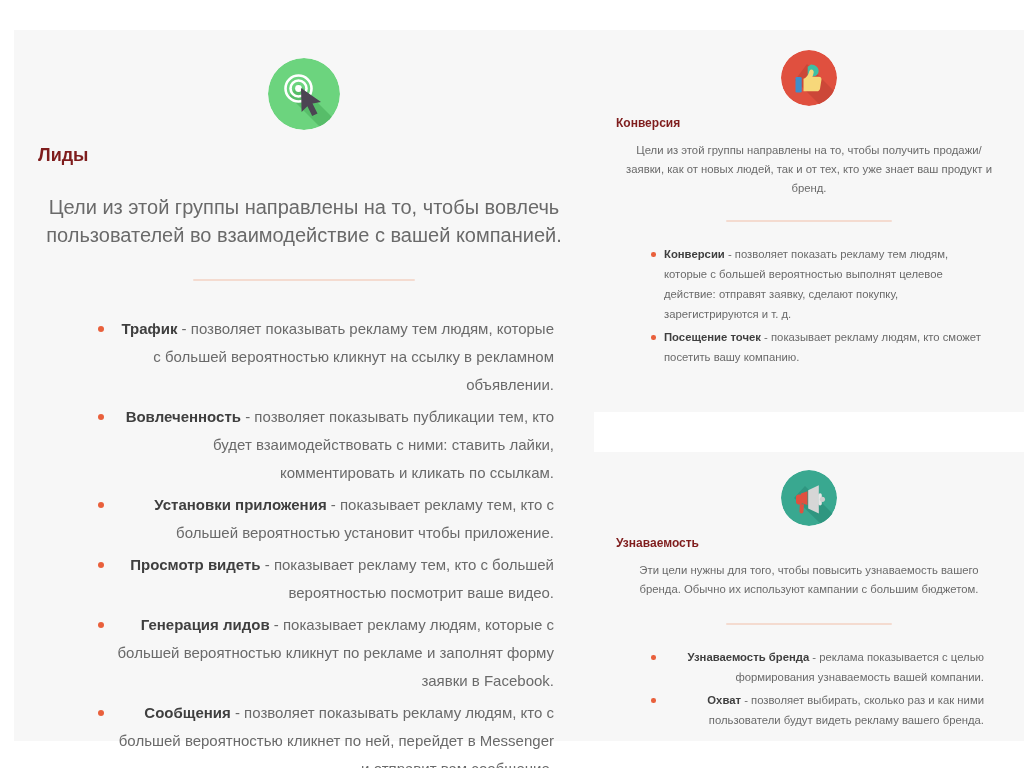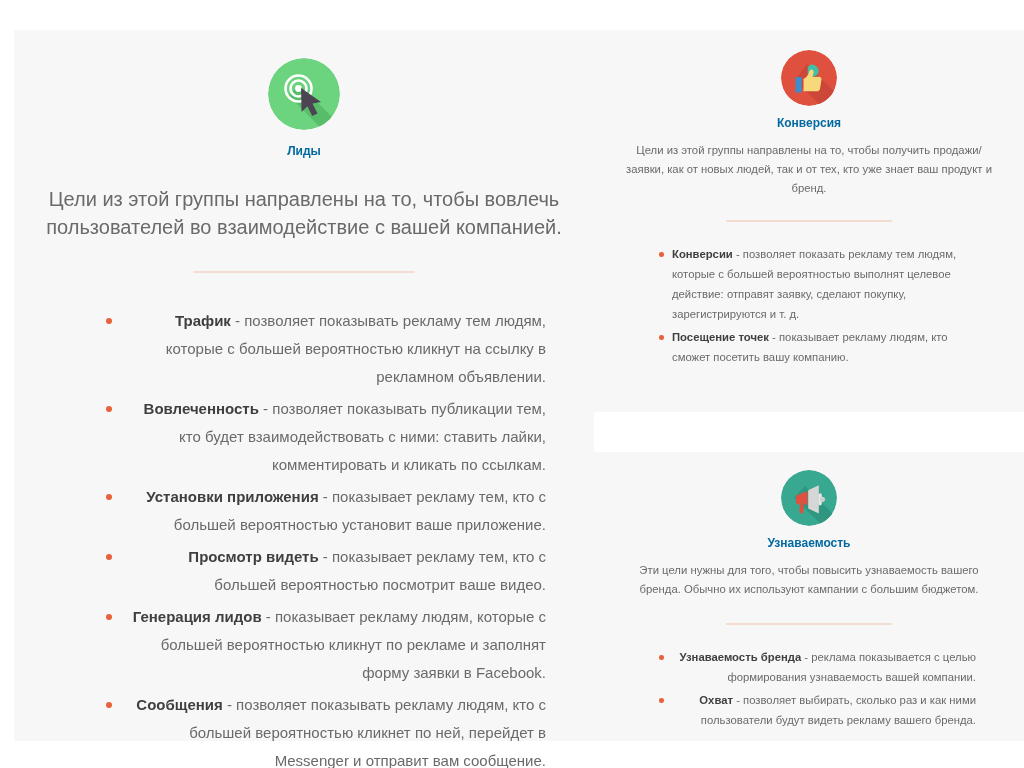--- a/index.html
+++ b/index.html
@@ -64,25 +64,24 @@
     border-radius: 50%;
     position: relative;
     overflow: hidden;
     display: block;
   }
   .icon-lg { width: 72px; height: 72px; }
   .icon-sm { width: 56px; height: 56px; }
 
   
   .group-title {
-    text-align: center;
     font-weight: bold;
-    color: #0369a1;
-  }
-  #panel-leads .group-title { font-size: 12px; margin-bottom: 27px; }
+    color: #7f1d1d;
+  }
+  #panel-leads .group-title { font-size: 18px; margin-bottom: 27px; }
   #panel-conversion .group-title,
   #panel-awareness .group-title { font-size: 12px; margin-bottom: 6px; }
 
   .group-desc {
     text-align: center;
     color: #6a6a6a;
   }
   #panel-leads .group-desc {
     font-size: 20px;
     line-height: 28px;
@@ -103,21 +102,21 @@
     margin-left: auto;
     margin-right: auto;
   }
   #panel-leads .divider { width: 222px; margin-top: 30px; margin-bottom: 34px; }
   #panel-conversion .divider { width: 166px; margin-top: 22px; margin-bottom: 22px; }
   #panel-awareness .divider { width: 166px; margin-top: 24px; margin-bottom: 22px; }
 
   
   ul.goal-list {
     list-style: none;
-    margin: 12px;
+    margin: 4px;
     padding: 0;
   }
   ul.goal-list > li {
     position: relative;
     color: #6a6a6a;
   }
   ul.goal-list > li::before {
     content: "";
     position: absolute;
     border-radius: 50%;
@@ -180,21 +179,21 @@
     <div class="divider"></div>
 
     <ul class="goal-list">
       <li>
         <span class="goal-term">Трафик</span><span> - позволяет показывать рекламу тем людям, которые с большей вероятностью кликнут на ссылку в рекламном объявлении.</span>
       </li>
       <li>
         <span class="goal-term">Вовлеченность</span><span> - позволяет показывать публикации тем, кто будет взаимодействовать с ними: ставить лайки, комментировать и кликать по ссылкам.</span>
       </li>
       <li>
-        <span class="goal-term">Установки приложения</span><span> - показывает рекламу тем, кто с большей вероятностью установит ваше приложение.</span>
+        <span class="goal-term">Установки приложения</span><span> - показывает рекламу тем, кто с большей вероятностью установит чтобы приложение.</span>
       </li>
       <li>
         <span class="goal-term">Просмотр видеть</span><span> - показывает рекламу тем, кто с большей вероятностью посмотрит ваше видео.</span>
       </li>
       <li>
         <span class="goal-term">Генерация лидов</span><span> - показывает рекламу людям, которые с большей вероятностью кликнут по рекламе и заполнят форму заявки в Facebook.</span>
       </li>
       <li>
         <span class="goal-term">Сообщения</span><span> - позволяет показывать рекламу людям, кто с большей вероятностью кликнет по ней, перейдет в Messenger и отправит вам сообщение.</span>
       </li>

